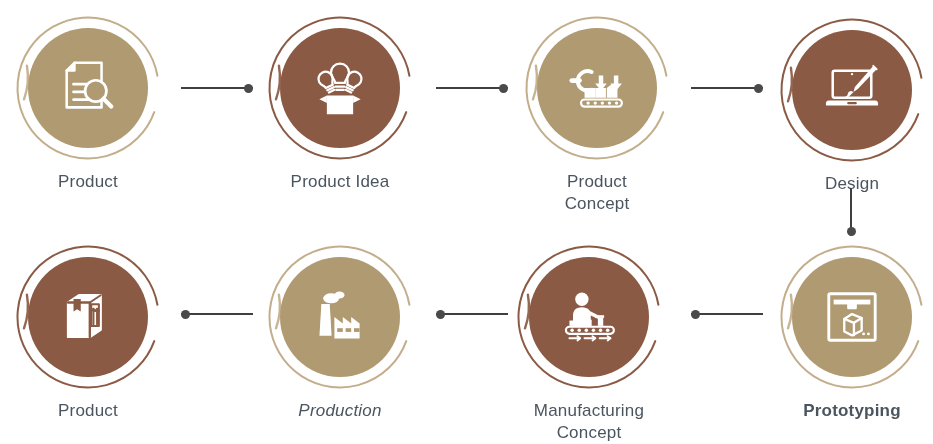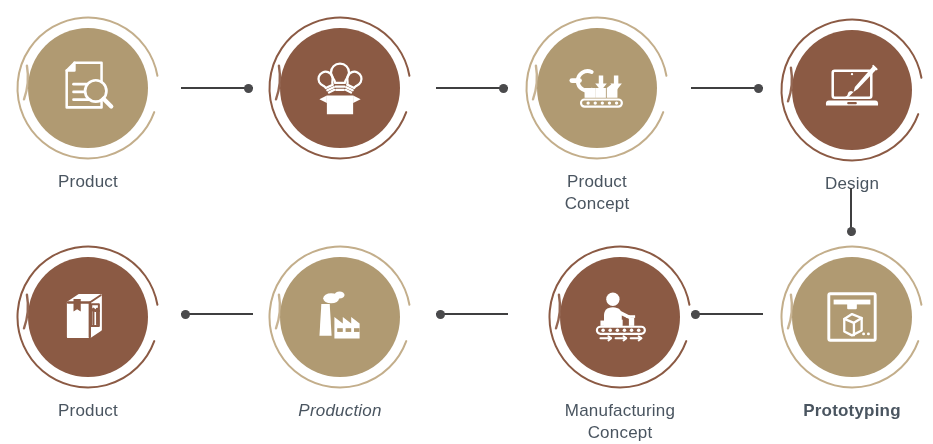--- a/index.html
+++ b/index.html
@@ -108,20 +108,21 @@
         <path d="M32 6 c4.4 0 7.6 3.4 7.6 7.6 0 2.9-1.6 4.6-2.6 6 -0.7 1.1-0.9 1.9-0.9 2.9h-8.3c0-1-0.2-1.8-0.9-2.9 -1-1.4-2.6-3.1-2.6-6C24.4 9.4 27.6 6 32 6 Z"></path>
         <line x1="28.2" y1="25.4" x2="35.8" y2="25.4"></line>
         <line x1="28.8" y1="28.2" x2="35.2" y2="28.2"></line>
       </g>
       <rect x="18" y="40" width="28" height="20" fill="#fff" stroke="none"></rect>
       <path d="M18 40 L10 44 L18 48 Z" fill="#fff" stroke="none"></path>
       <path d="M46 40 L54 44 L46 48 Z" fill="#fff" stroke="none"></path>
     </svg>
         </div>
       </div>
+      <div class="label">Product Idea</div>
     </div>
     <div class="node" style="left: 517px; top: 14px;">
       <div class="circle-wrap">
         <div class="ring"><svg viewBox="0 0 148 148" width="148" height="148">
     <path d="M 140.25 98.11 A 70.5 70.5 0 1 1 143.43 61.76" fill="none" stroke="#c3ae8b" stroke-width="2" stroke-linecap="round" opacity="1"></path>
     <path d="M 12.92 51.77 A 65 65 0 0 1 9.99 85.29" fill="none" stroke="#c3ae8b" stroke-width="2.4" stroke-linecap="round" opacity="0.92"></path>
   </svg></div>
         <div class="disc" style="background: rgb(176, 154, 114);"></div>
         <div class="glyph">
     <svg viewBox="0 0 72 56" width="64" height="52" fill="none" stroke="#fff" stroke-width="2.2" stroke-linecap="round" stroke-linejoin="round">
@@ -190,21 +191,21 @@
       </g>
       <g fill="#fff" stroke="none">
         <circle cx="42" cy="47.5" r="1.5"></circle>
         <circle cx="47" cy="47.5" r="1.5"></circle>
       </g>
     </svg>
         </div>
       </div>
       <div class="label">Prototyping</div>
     </div>
-    <div class="node" style="left: 540px; top: 243px;">
+    <div class="node" style="left: 509px; top: 243px;">
       <div class="circle-wrap">
         <div class="ring"><svg viewBox="0 0 148 148" width="148" height="148">
     <path d="M 140.25 98.11 A 70.5 70.5 0 1 1 143.43 61.76" fill="none" stroke="#8b5a44" stroke-width="2" stroke-linecap="round" opacity="1"></path>
     <path d="M 12.92 51.77 A 65 65 0 0 1 9.99 85.29" fill="none" stroke="#8b5a44" stroke-width="2.4" stroke-linecap="round" opacity="0.92"></path>
   </svg></div>
         <div class="disc" style="background: rgb(139, 90, 68);"></div>
         <div class="glyph">
     <svg viewBox="0 0 72 60" width="64" height="54" fill="none" stroke="#fff" stroke-width="2.2" stroke-linecap="round" stroke-linejoin="round">
       <circle cx="28" cy="10" r="7.5" fill="#fff" stroke="none"></circle>
       <path d="M28 19 c-7 0 -10 4 -10 9 v12 h20 v-12 c0 -5 -3 -9 -10 -9 Z" fill="#fff" stroke="none"></path>

